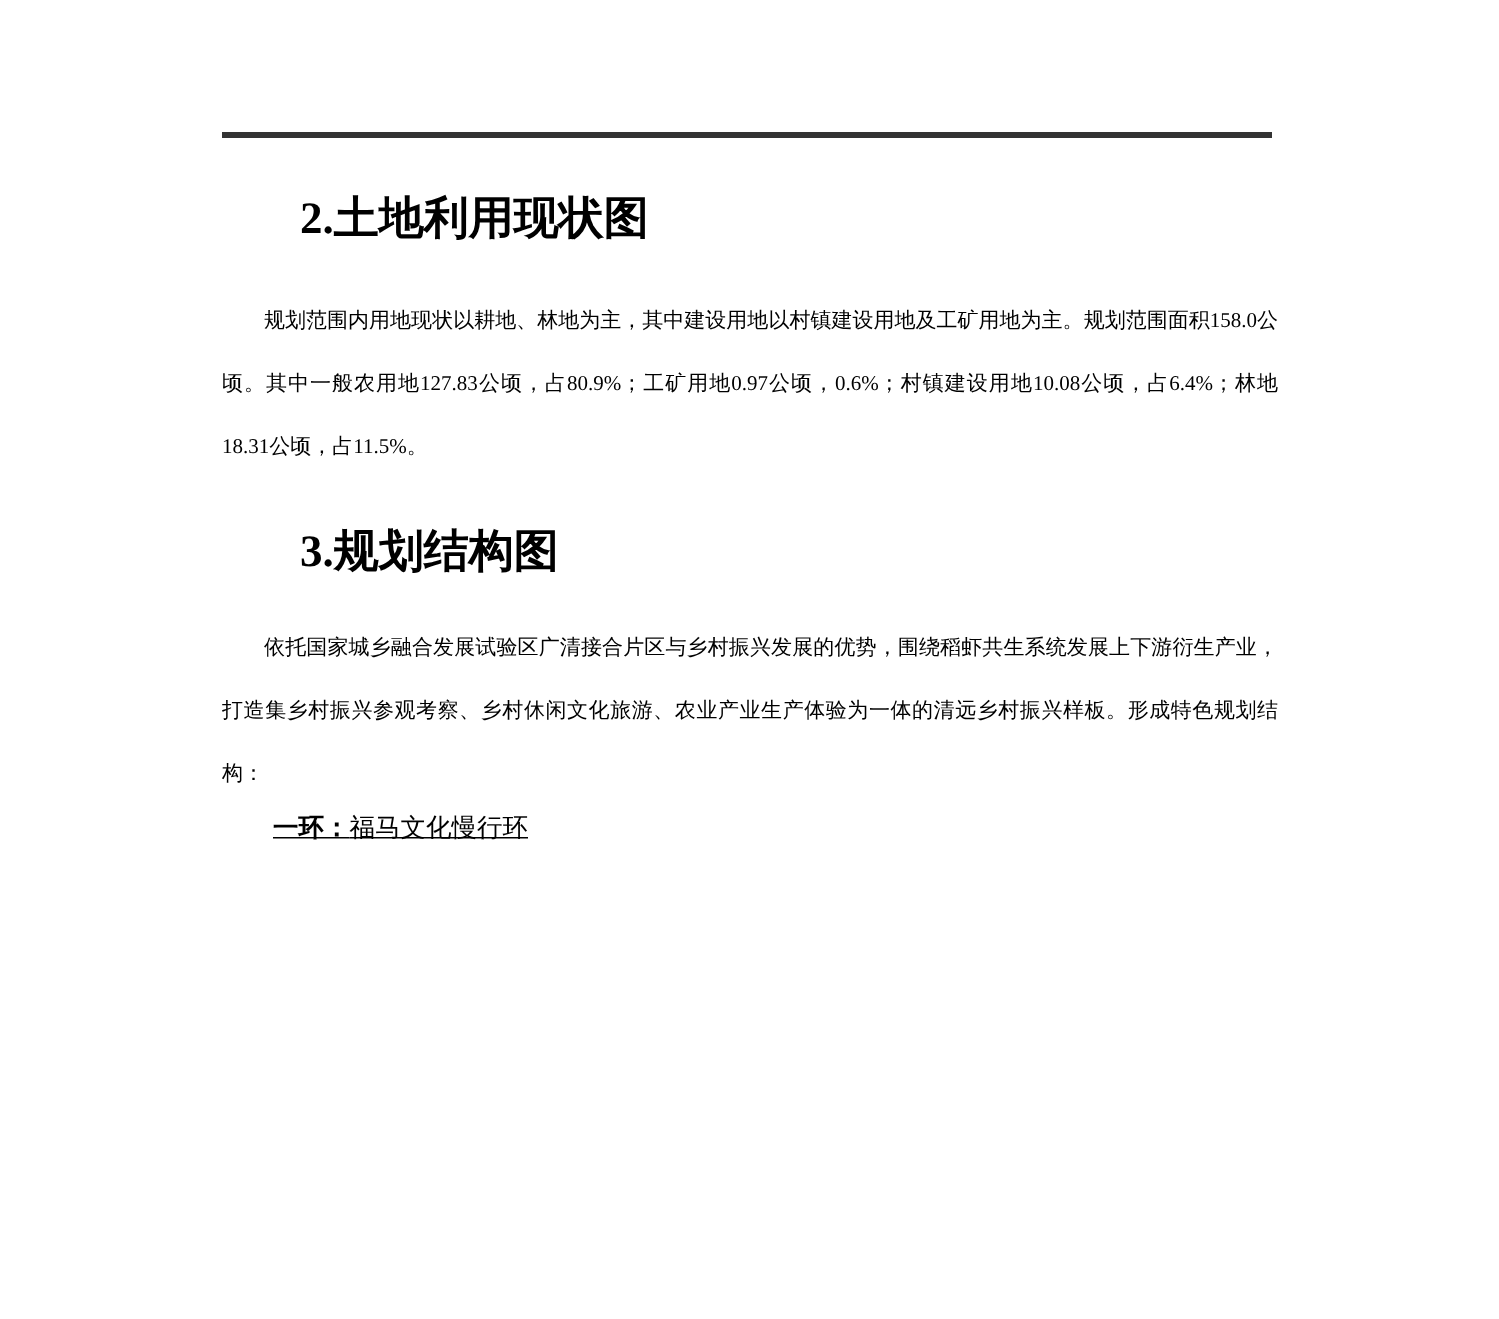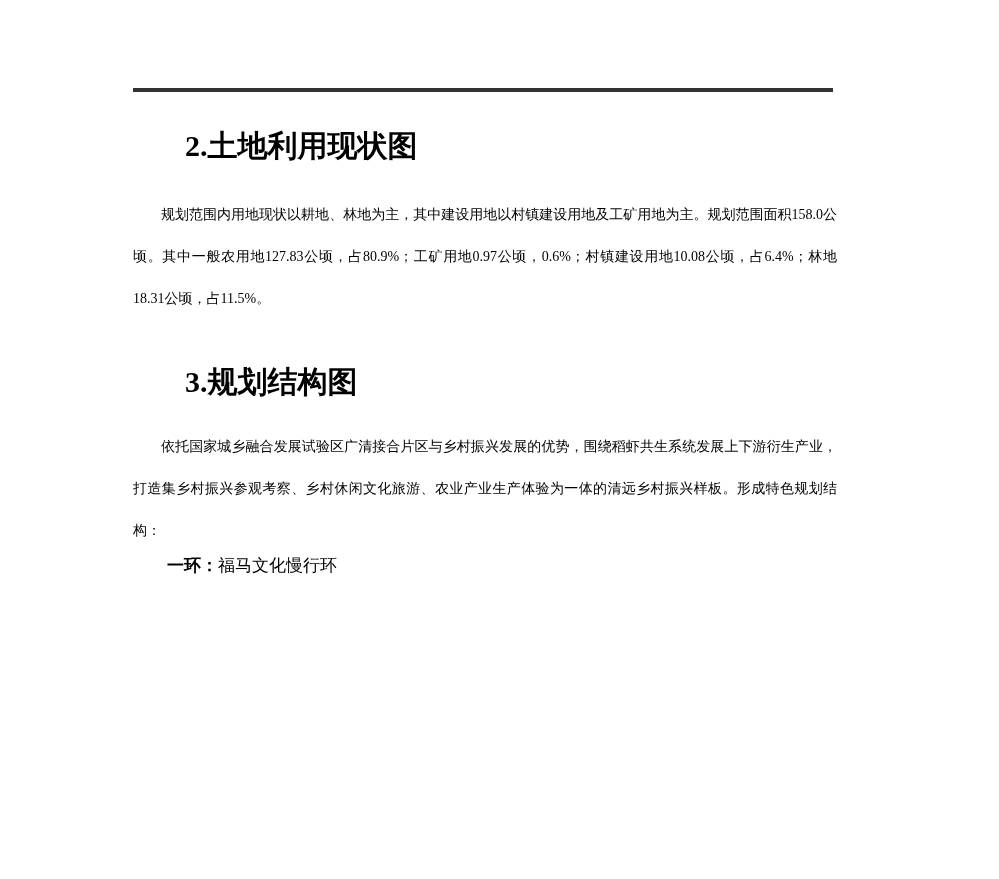--- a/index.html
+++ b/index.html
@@ -10,39 +10,39 @@
   body {
     width: 999px;
     height: 879px;
     position: relative;
     overflow: hidden;
     font-family: "Liberation Serif", "DejaVu Serif", serif;
     color: #000000;
   }
   .page {
     position: absolute;
-    left: 133px;
+    left: 148px;
     top: 88px;
     width: 704px;
   }
   .header-divider {
     width: 700px;
     height: 4px;
     background: #333333;
   }
   .section-heading {
     font-size: 30px;
     line-height: 36px;
     font-weight: bold;
     margin: 36px 0 0 0;
     text-indent: 52px;
     white-space: nowrap;
   }
   .section-heading.second {
-    margin-top: 44px;
+    margin-top: 30px;
   }
   .body-para {
     font-size: 14px;
     line-height: 42px;
     margin: 30px 0 0 0;
     text-indent: 2em;
     text-align: justify;
     text-justify: inter-character;
   }
   .body-para.second {
@@ -51,20 +51,21 @@
   .structure-list {
     margin-top: -6px;
   }
   .structure-item {
     font-size: 17px;
     line-height: 40px;
     margin: 0;
     text-indent: 2em;
     text-align: justify;
     text-justify: inter-character;
+    text-decoration: underline;
   }
   .structure-item .item-label {
     font-weight: bold;
   }
 </style>
 </head>
 <body>
 
 <div class="page">
 

